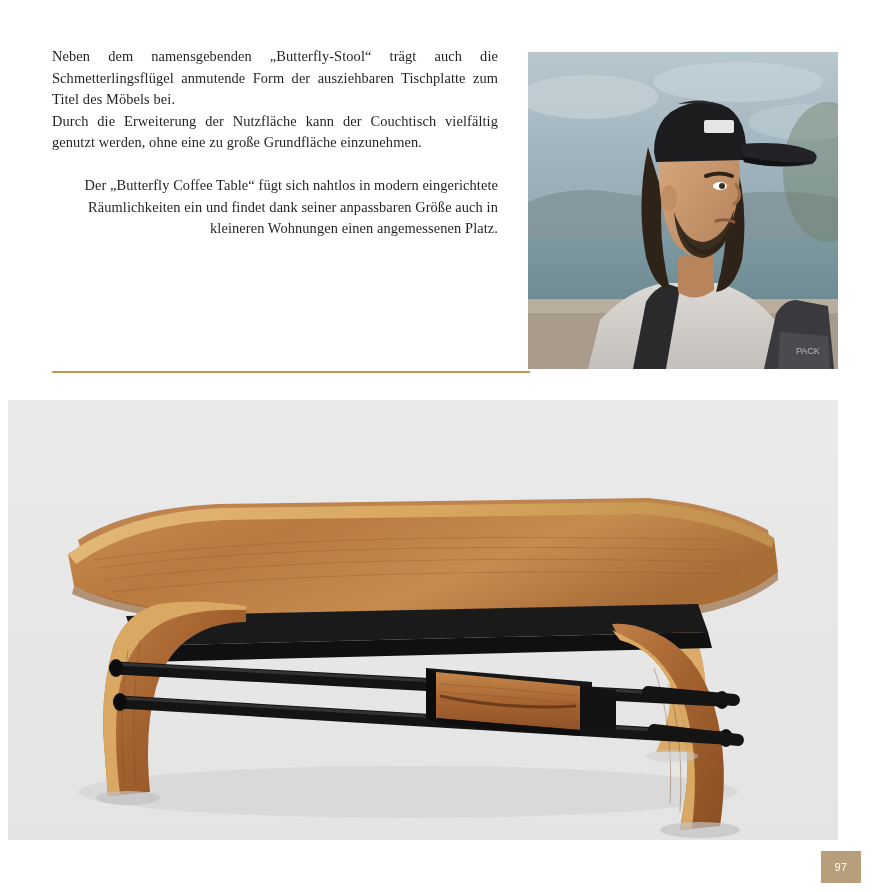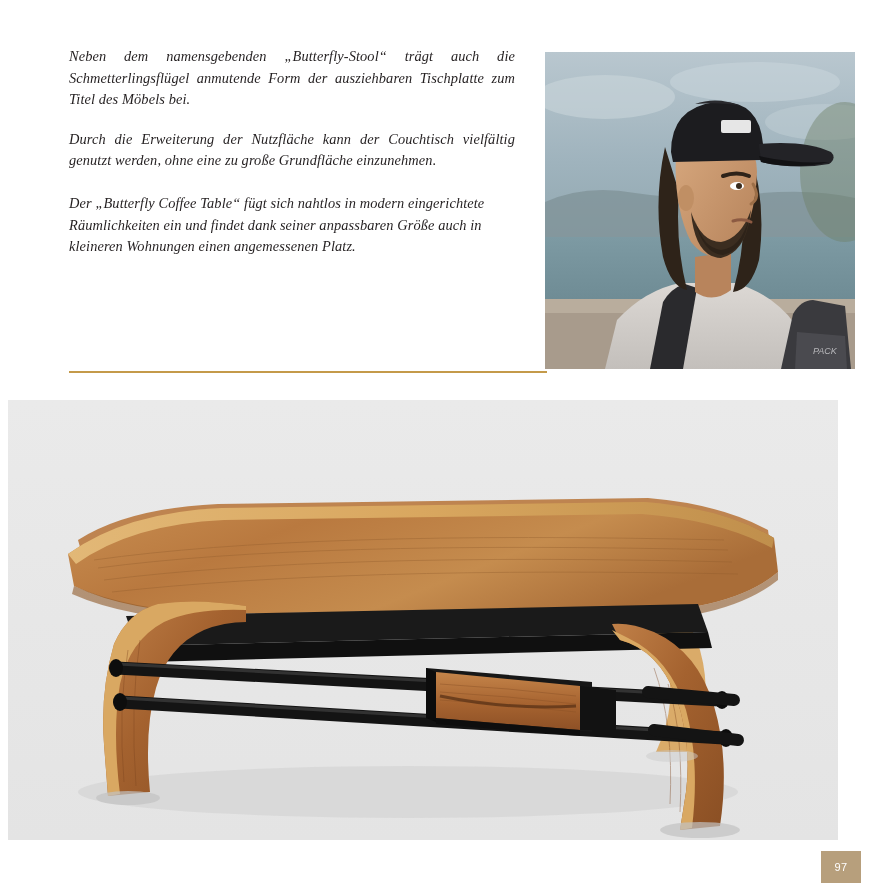--- a/index.html
+++ b/index.html
@@ -17,51 +17,50 @@
 
   .page {
     position: absolute;
     inset: 0;
     background: #ffffff;
   }
 
   
   .top-section {
     position: absolute;
-    left: 17px;
+    left: 0;
     top: 0;
     width: 712px;
     height: 400px;
-    font-style: italic;
   }
 
   .text-column {
     position: absolute;
     left: 52px;
     top: 46px;
     width: 446px;
   }
 
   .para {
     font-family: "Liberation Serif", serif;
     font-size: 14.4px;
     line-height: 21.6px;
     color: #231f20;
     text-align: justify;
     margin: 0;
     letter-spacing: 0.1px;
   }
   .para + .para {
-    margin-top: 18px;
+    margin-top: 0px;
   }
   .para.gap {
     margin-top: 21px;
   }
   .para:last-child {
-    text-align: left;
+    text-align: right;
   }
 
   .rule {
     position: absolute;
     left: 52px;
     top: 371px;
     width: 478px;
     height: 2px;
     background: #c49a4a;
   }

